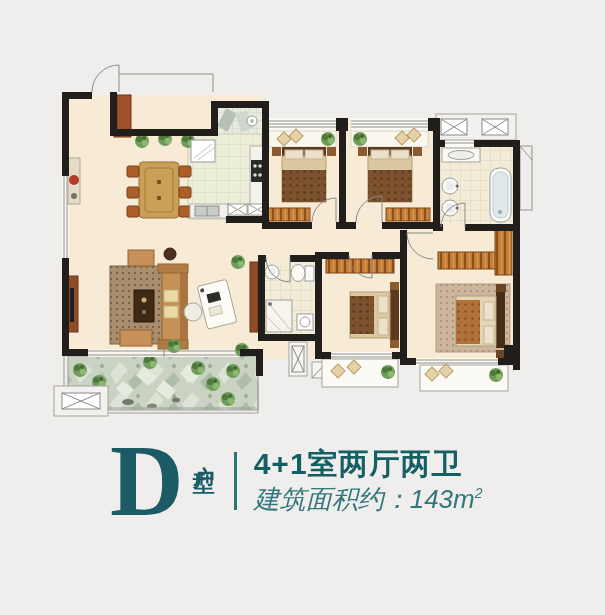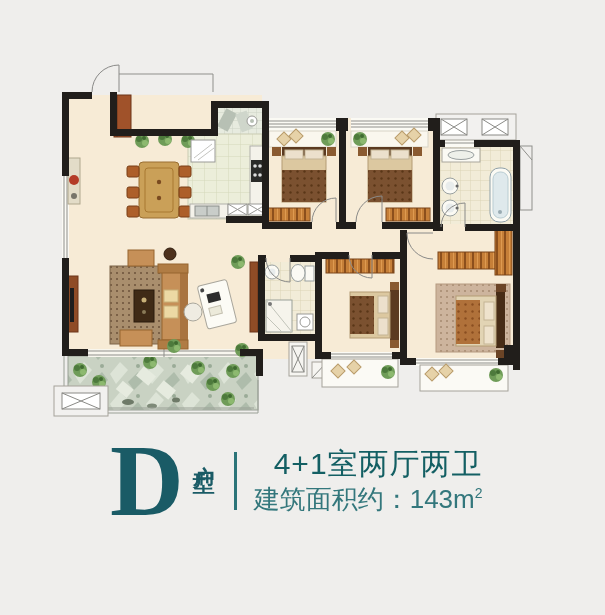--- a/index.html
+++ b/index.html
@@ -6,22 +6,22 @@
   .page{position:relative;width:605px;height:615px;background:#efeeec;overflow:hidden;
         font-family:"Liberation Sans",sans-serif;}
   svg.plan{position:absolute;left:0;top:0;display:block;}
   .caption{position:absolute;left:110px;top:440px;display:flex;align-items:center;}
   .d-letter{font-family:"Liberation Serif",serif;font-weight:bold;font-size:102px;
             line-height:.8;color:#1a5b66;}
   .type-vertical{writing-mode:vertical-rl;text-orientation:upright;font-size:22px;
             font-weight:600;color:#1a5b66;letter-spacing:7px;margin-left:5px;height:68px;}
   .divider{width:3px;height:58px;background:#2b7478;margin:0 17px 0 15px;}
   .cap-lines{display:flex;flex-direction:column;justify-content:center;}
-  .cap-line1{font-size:30px;font-weight:normal;color:#135f63;letter-spacing:1px;line-height:1.05;margin-left:20px;}
-  .cap-line2{font-size:26px;color:#33777c;margin-top:6px;line-height:1.05;}
+  .cap-line1{font-size:30px;font-weight:bold;color:#135f63;letter-spacing:1px;line-height:1.05;}
+  .cap-line2{font-size:26px;color:#33777c;margin-top:6px;line-height:1.05;font-style:italic;}
   .cap-line2 sup{font-size:14px;}
 </style>
 </head>
 <body>
 
 <div class="page">
 
 <svg class="plan" width="605" height="435" viewBox="0 0 605 435">
   <defs>
     <pattern id="tileK" width="12" height="12" patternUnits="userSpaceOnUse">

